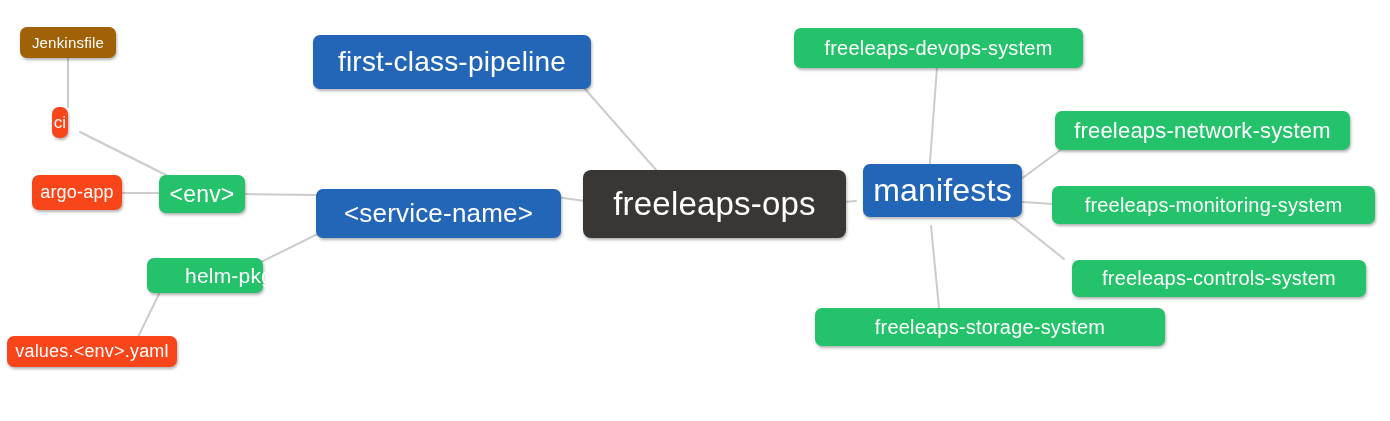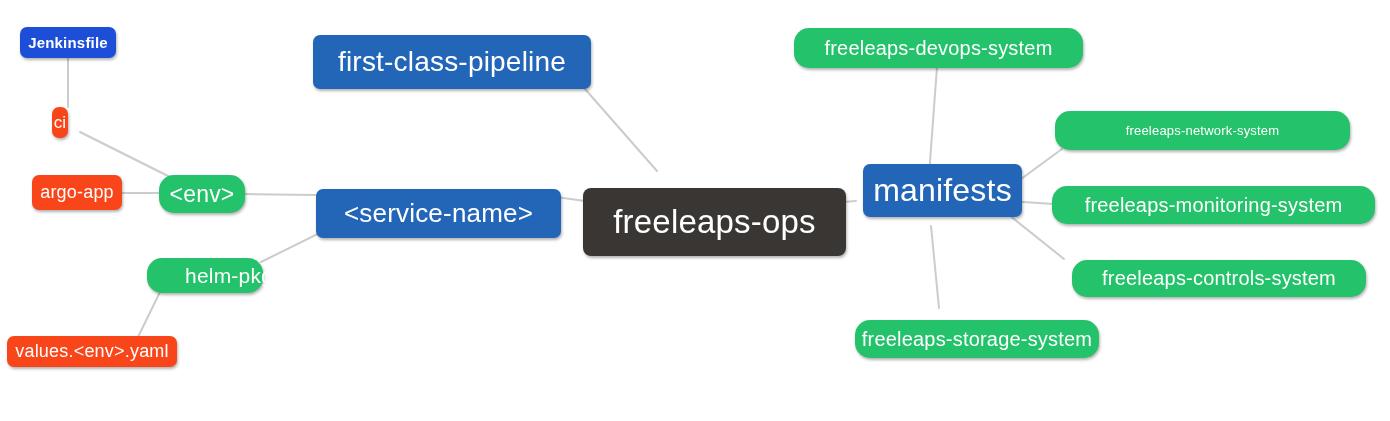--- a/index.html
+++ b/index.html
@@ -33,40 +33,40 @@
     color: #ffffff;
     border-radius: 7px;
     box-shadow: 1px 2px 3px rgba(0,0,0,0.3);
     white-space: nowrap;
     cursor: pointer;
     box-sizing: border-box;
     letter-spacing: 0.2px;
   }
   .c-dark   { background: #3a3633; }
   .c-blue   { background: #2366b8; }
-  .c-green  { background: #24c26a; border-radius: 15px; }
+  .c-green  { background: #24c26a; }
   .c-red    { background: #f9451a; }
-  .c-orange { background: #1d4ed8; font-weight: bold; }
+  .c-orange { background: #a16207; }
 
   
   #n-jenkinsfile { left: 20px;  top: 27px;  width: 96px;  height: 31px; font-size: 15px; }
   #n-ci          { left: 52px;  top: 107px; width: 16px;  height: 31px; font-size: 17px; }
   #n-argo-app    { left: 32px;  top: 175px; width: 90px;  height: 35px; font-size: 18px; }
   #n-env         { left: 159px; top: 175px; width: 86px;  height: 38px; font-size: 23px; }
   #n-helm-pkg    { left: 147px; top: 258px; width: 116px; height: 35px; font-size: 21px; padding-left: 48px; }
   #n-values      { left: 7px;   top: 336px; width: 170px; height: 31px; font-size: 18px; }
   #n-pipeline    { left: 313px; top: 35px;  width: 278px; height: 54px; font-size: 28px; }
   #n-service     { left: 316px; top: 189px; width: 245px; height: 49px; font-size: 26px; }
-  #n-root        { left: 583px; top: 170px; width: 263px; height: 68px; font-size: 33px; border-radius: 8px; margin-top: 18px; }
+  #n-root        { left: 583px; top: 170px; width: 263px; height: 68px; font-size: 33px; border-radius: 8px; }
   #n-manifests   { left: 851px; top: 164px; width: 159px; height: 53px; font-size: 32px; margin-left: 12px; }
   #n-devops      { left: 794px; top: 28px;  width: 289px; height: 40px; font-size: 20px; }
-  #n-network     { left: 1055px;top: 111px; width: 295px; height: 39px; font-size: 13px; }
+  #n-network     { left: 1055px;top: 111px; width: 295px; height: 39px; font-size: 22px; }
   #n-monitoring  { left: 1052px;top: 186px; width: 323px; height: 38px; font-size: 20px; }
   #n-controls    { left: 1061px;top: 260px; width: 294px; height: 37px; font-size: 20px; margin-left: 11px; }
-  #n-storage     { left: 855px; top: 308px; width: 244px; height: 38px; font-size: 20px; margin-top: 12px; }
+  #n-storage     { left: 815px; top: 308px; width: 350px; height: 38px; font-size: 20px; }
 </style>
 </head>
 <body>
 
 <div class="canvas">
 
   <svg class="edges" viewBox="0 0 1390 421" aria-hidden="true">
     <line x1="68" y1="58" x2="68" y2="107"></line>
     <line x1="80" y1="132" x2="170" y2="177"></line>
     <line x1="122" y1="193" x2="159" y2="193"></line>

